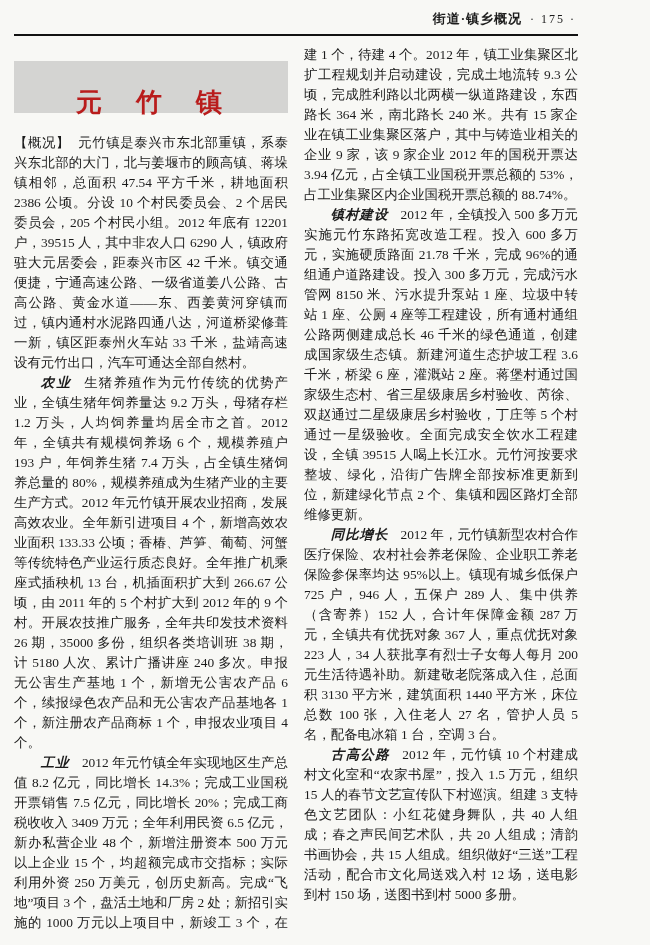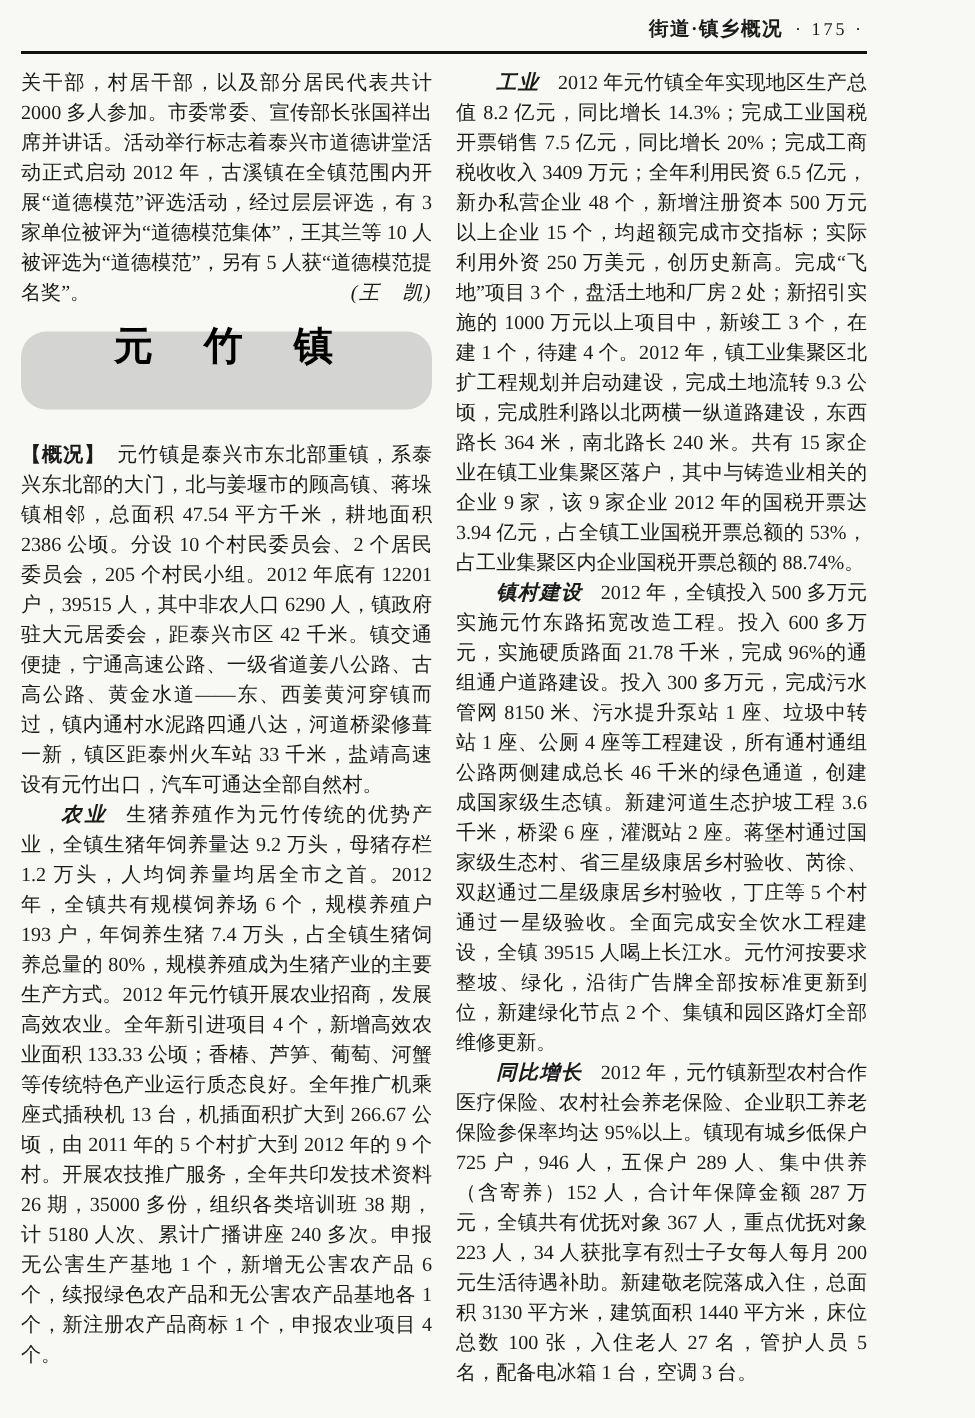--- a/index.html
+++ b/index.html
@@ -48,57 +48,55 @@
   }
   p{margin:0;padding:0;}
   .para-indent{text-indent:2em;}
   .kw{
     font-weight:bold;
     font-style:italic;
     padding-right:0.9em;
     letter-spacing:1px;
   }
   .overview-label{
-    font-weight:bold;
+    font-weight:normal;
     padding-right:0.6em;
   }
   .byline{
     float:right;
     font-style:italic;
     letter-spacing:1px;
   }
   .town-banner{
     break-inside:avoid;
     background:#d4d4d2;
     height:52px;
     margin:16px 0 20px 0;
     display:flex;
-    align-items:flex-start;
+    align-items:flex-end;
     justify-content:center;
     font-size:26px;
     font-weight:bold;
     letter-spacing:4px;
-    color:#000000;
-    border-radius:17px;
+    color:#b91c1c;
   }
 </style>
 </head>
 <body>
 
 <div class="page">
 
   <div class="running-head">
     <span>街道·镇乡概况</span>
     <span class="page-no">· 175 ·</span>
   </div>
   <hr class="head-rule">
 
   <div class="content">
 
-    <p><span>关干部，村居干部，以及部分居民代表共计 2000 多人参加。市委常委、宣传部长张国祥出席并讲话。活动举行标志着泰兴市道德讲堂活动正式启动 2012 年，古溪镇在全镇范围内开展“道德模范”评选活动，经过层层评选，有 3 家单位被评为“道德模范集体”，王其兰等 10 人被评选为“道德模范”，另有 5 人获“道德模范提名奖”。</span><span class="byline">(王　凯)</span></p>
 
     <div class="town-banner">
       <span>元　竹　镇</span>
     </div>
 
     <p><span class="overview-label">【概况】</span><span>元竹镇是泰兴市东北部重镇，系泰兴东北部的大门，北与姜堰市的顾高镇、蒋垛镇相邻，总面积 47.54 平方千米，耕地面积 2386 公顷。分设 10 个村民委员会、2 个居民委员会，205 个村民小组。2012 年底有 12201 户，39515 人，其中非农人口 6290 人，镇政府驻大元居委会，距泰兴市区 42 千米。镇交通便捷，宁通高速公路、一级省道姜八公路、古高公路、黄金水道——东、西姜黄河穿镇而过，镇内通村水泥路四通八达，河道桥梁修葺一新，镇区距泰州火车站 33 千米，盐靖高速设有元竹出口，汽车可通达全部自然村。</span></p>
 
     <p class="para-indent"><span class="kw">农业</span><span>生猪养殖作为元竹传统的优势产业，全镇生猪年饲养量达 9.2 万头，母猪存栏 1.2 万头，人均饲养量均居全市之首。2012 年，全镇共有规模饲养场 6 个，规模养殖户 193 户，年饲养生猪 7.4 万头，占全镇生猪饲养总量的 80%，规模养殖成为生猪产业的主要生产方式。2012 年元竹镇开展农业招商，发展高效农业。全年新引进项目 4 个，新增高效农业面积 133.33 公顷；香椿、芦笋、葡萄、河蟹等传统特色产业运行质态良好。全年推广机乘座式插秧机 13 台，机插面积扩大到 266.67 公顷，由 2011 年的 5 个村扩大到 2012 年的 9 个村。开展农技推广服务，全年共印发技术资料 26 期，35000 多份，组织各类培训班 38 期，计 5180 人次、累计广播讲座 240 多次。申报无公害生产基地 1 个，新增无公害农产品 6 个，续报绿色农产品和无公害农产品基地各 1 个，新注册农产品商标 1 个，申报农业项目 4 个。</span></p>
 
     <p class="para-indent"><span class="kw">工业</span><span>2012 年元竹镇全年实现地区生产总值 8.2 亿元，同比增长 14.3%；完成工业国税开票销售 7.5 亿元，同比增长 20%；完成工商税收收入 3409 万元；全年利用民资 6.5 亿元，新办私营企业 48 个，新增注册资本 500 万元以上企业 15 个，均超额完成市交指标；实际利用外资 250 万美元，创历史新高。完成“飞地”项目 3 个，盘活土地和厂房 2 处；新招引实施的 1000 万元以上项目中，新竣工 3 个，在建 1 个，待建 4 个。2012 年，镇工业集聚区北扩工程规划并启动建设，完成土地流转 9.3 公顷，完成胜利路以北两横一纵道路建设，东西路长 364 米，南北路长 240 米。共有 15 家企业在镇工业集聚区落户，其中与铸造业相关的企业 9 家，该 9 家企业 2012 年的国税开票达 3.94 亿元，占全镇工业国税开票总额的 53%，占工业集聚区内企业国税开票总额的 88.74%。</span></p>

